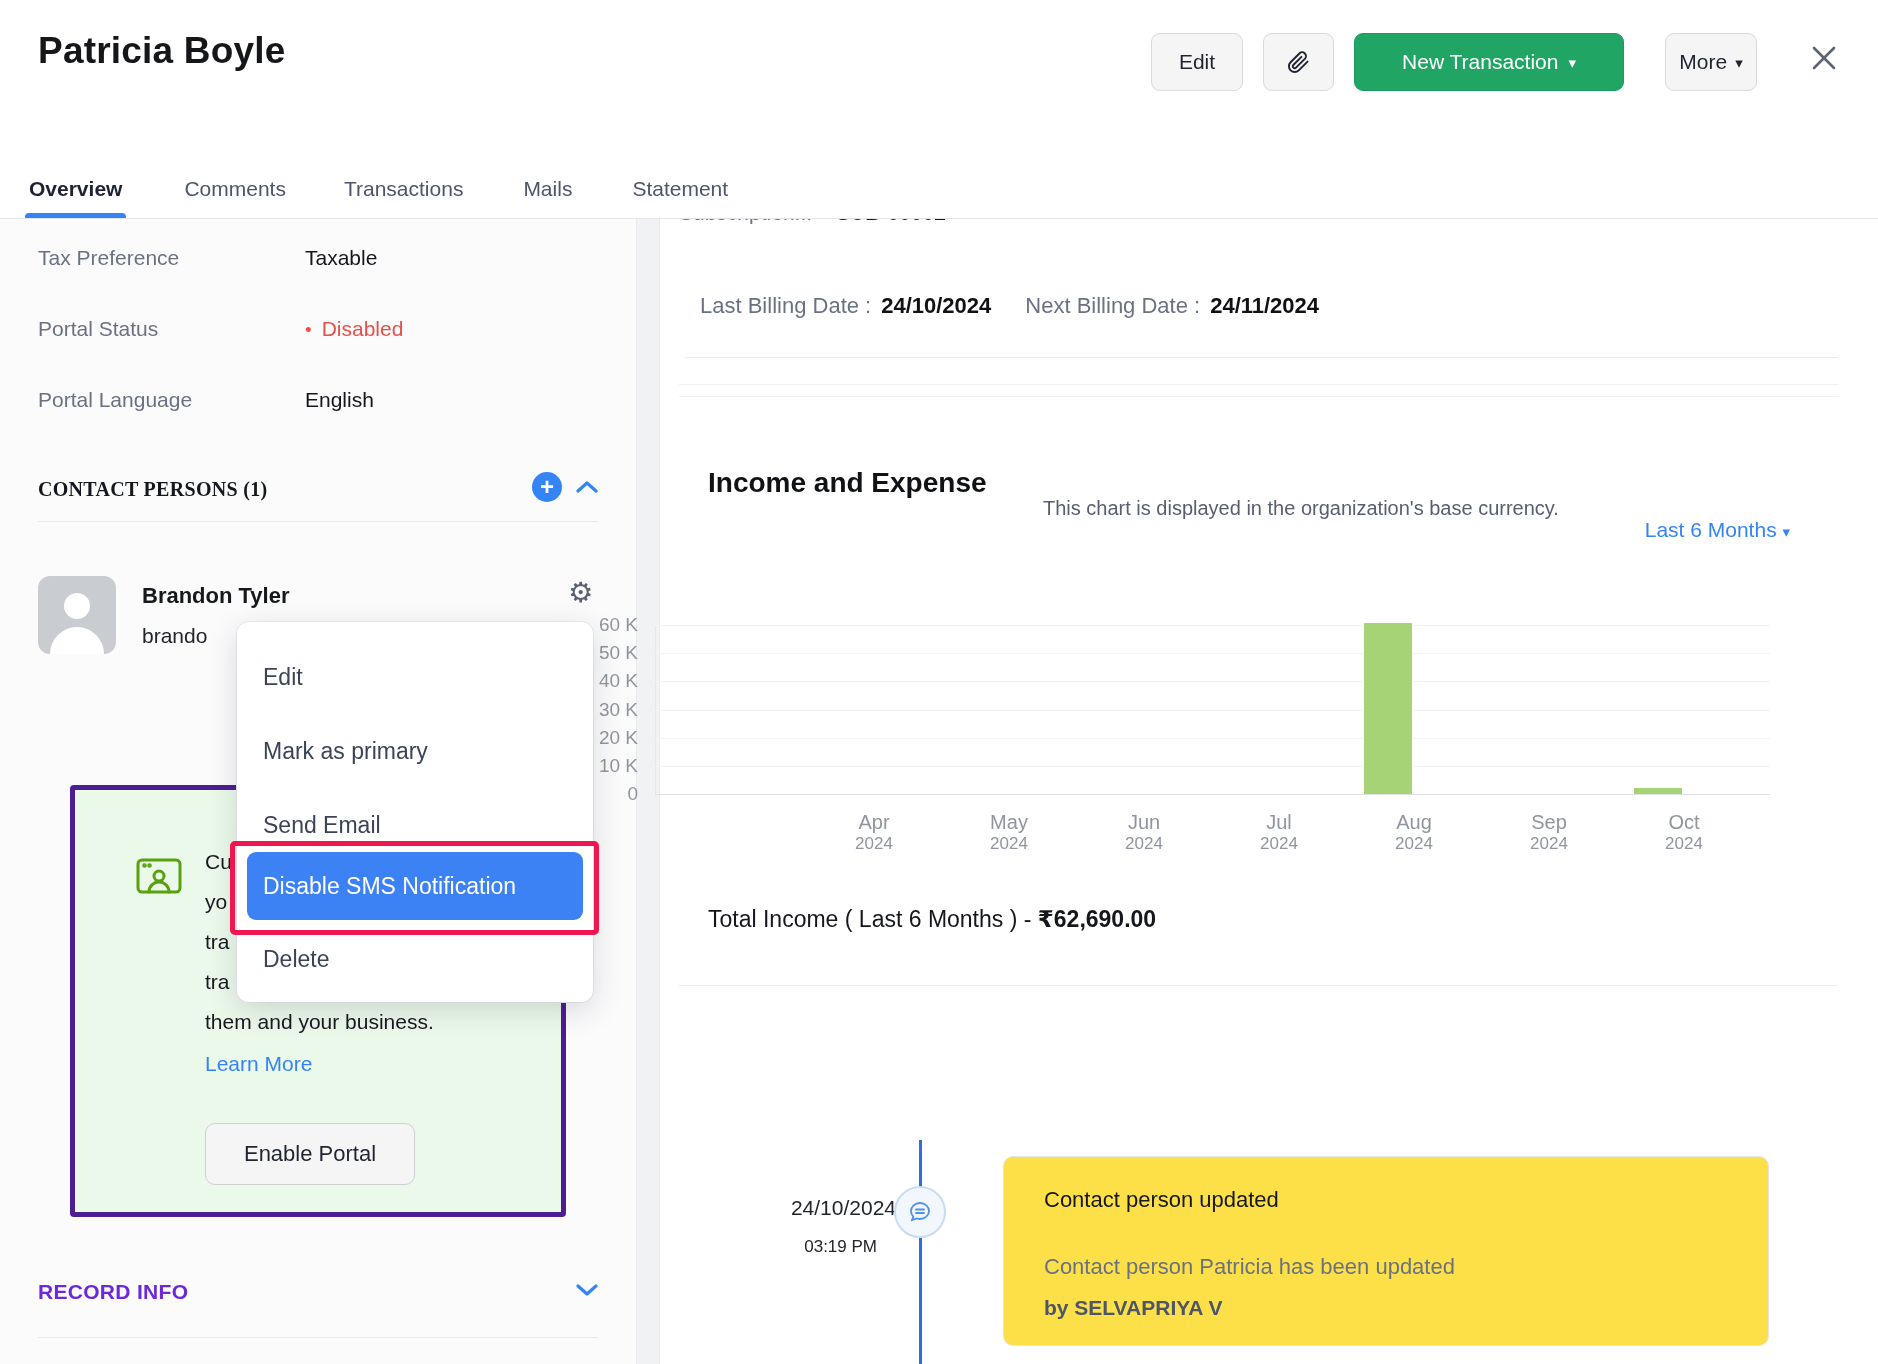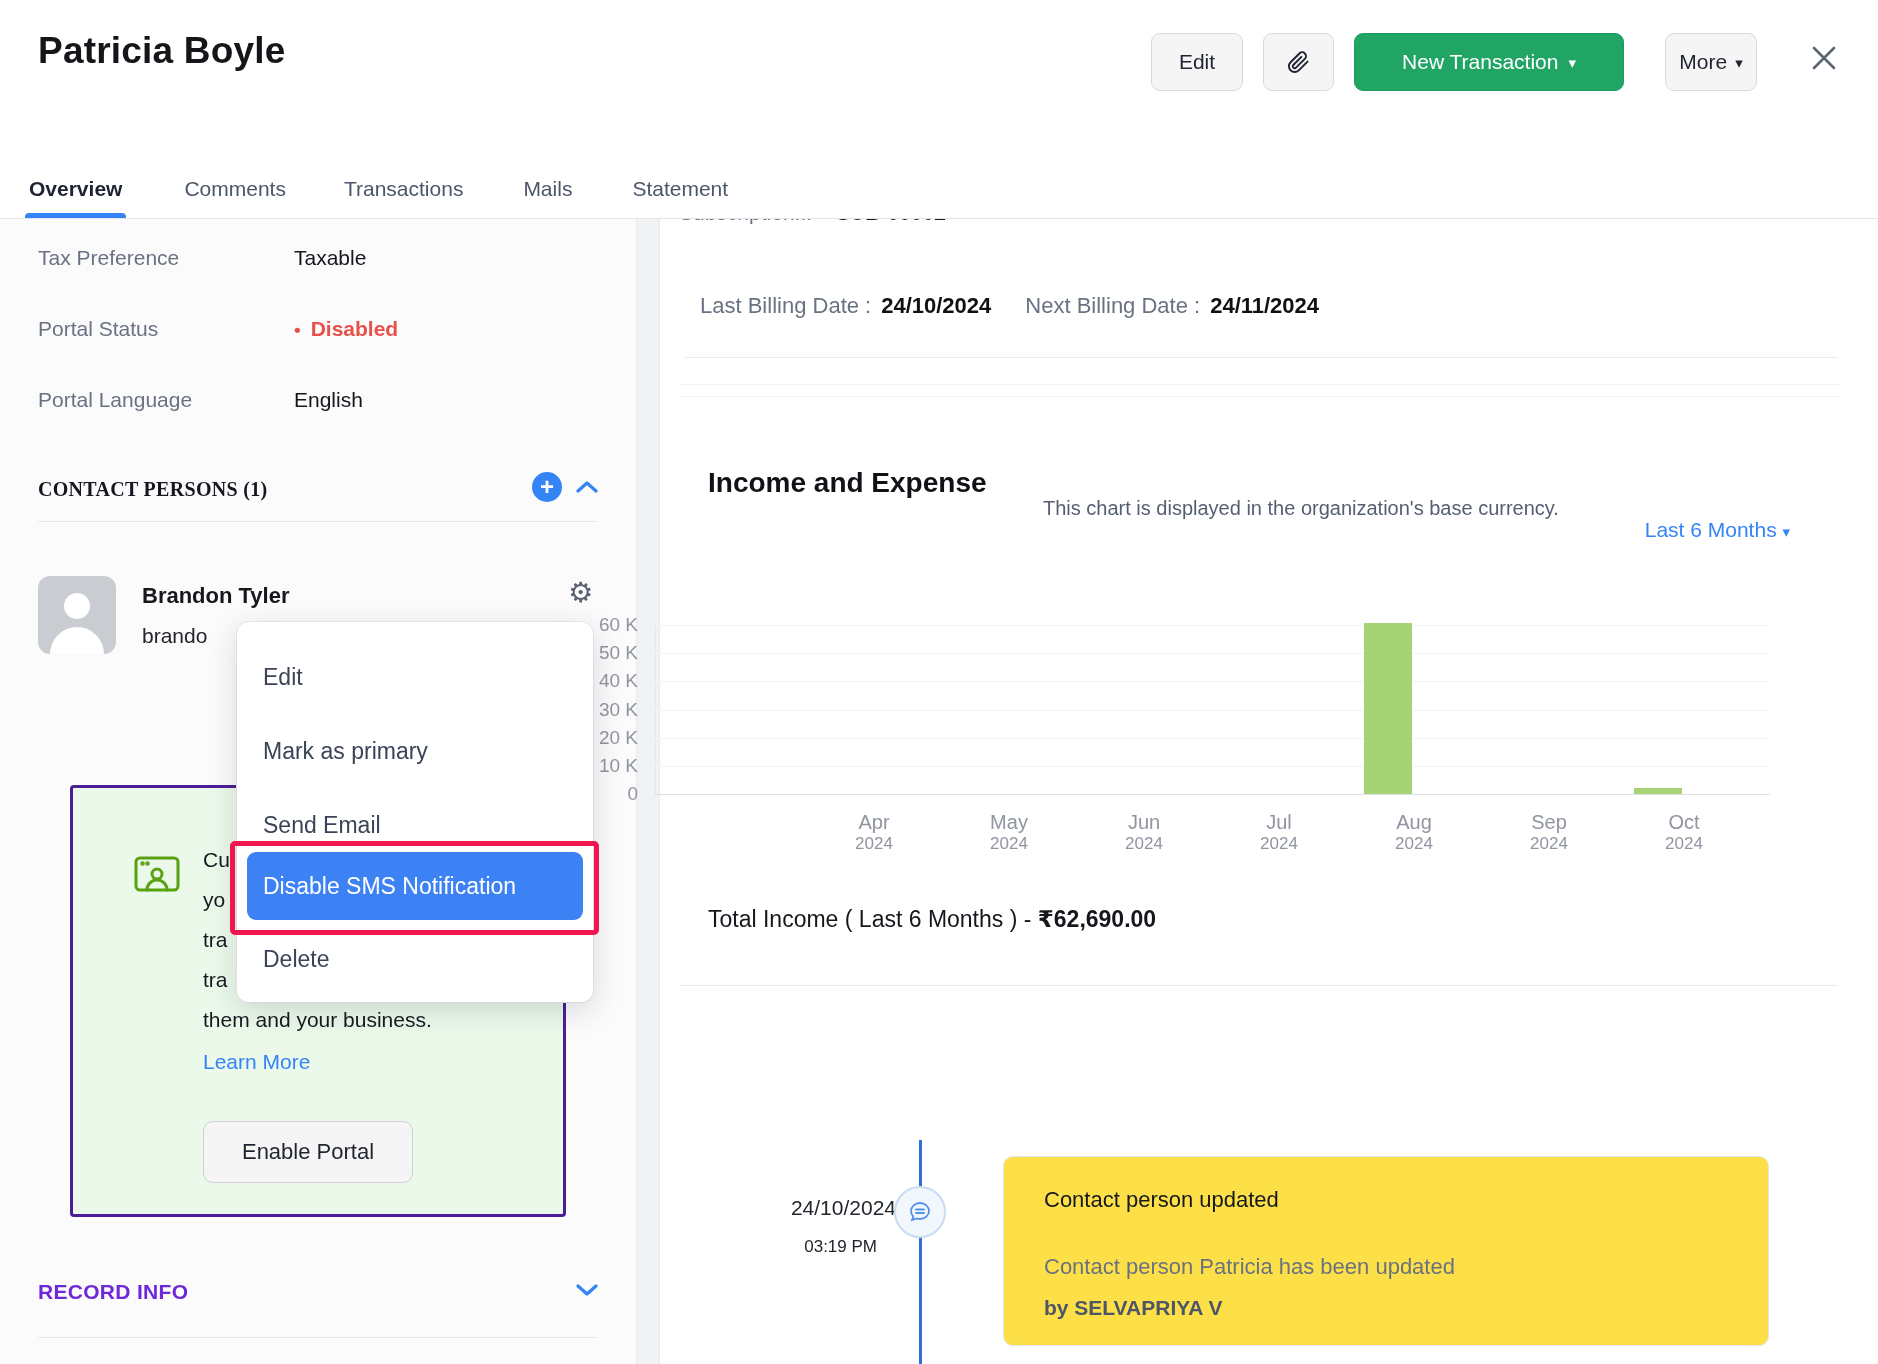--- a/index.html
+++ b/index.html
@@ -36,34 +36,34 @@
   .tab.t2 { margin-left:58px; }
   .tab.t3 { margin-left:60px; }
   .tab.t4 { margin-left:60px; }
   .tab.active { color:#1d2332; font-weight:700; }
   .tab.active::after { content:""; position:absolute; left:-4px; right:-4px; bottom:0; height:5px; background:#3584f6; border-radius:4px 4px 0 0; }
 
   
   .sidebar { left:0; top:219px; width:637px; height:1145px; background:#fbfbfc; border-right:1px solid #e8e9ec; }
   .gutter  { left:637px; top:219px; width:23px; height:1145px; background:#f1f2f4; border-right:1px solid #e9eaed; }
   .f-label { position:absolute; left:38px; font-size:21px; color:#6a7282; }
-  .f-value { position:absolute; left:294px; font-size:21px; color:#15171c;text-align:right; }
-  .f-value.red { color:#e8504a;font-weight:bold; }
+  .f-value { position:absolute; left:305px; font-size:21px; color:#15171c;text-align:right; }
+  .f-value.red { color:#e8504a; }
   .dot { color:#e8504a; margin-right:10px; font-size:19px; }
   .sec-title { position:absolute; left:38px; font-size:20px; color:#14171f; font-weight:600; letter-spacing:.3px; }
   .plus-circle { position:absolute; left:532px; top:472px; width:30px; height:30px; border-radius:50%; background:#3584f6; color:#fff;
                  display:flex; align-items:center; justify-content:center; font-size:24px; font-weight:700; cursor:pointer; line-height:1; }
   .chev { position:absolute; cursor:pointer; }
   .divider-sb { position:absolute; left:38px; width:560px; height:1px; background:#e9e9ec; }
   .avatar { position:absolute; left:38px; top:576px; width:78px; height:78px; border-radius:12px; background:#c9ccd1; overflow:hidden; }
   .p-name  { position:absolute; left:142px; top:583px; font-size:22px; font-weight:700; color:#16181d; }
   .p-email { position:absolute; left:142px; top:624px; font-size:21px; color:#21242b; }
   .gear { position:absolute; left:568px; top:576px; font-size:28px; color:#5a6170; cursor:pointer; font-family:"DejaVu Sans", sans-serif; }
 
-  .portal-box { position:absolute; left:70px; top:785px; width:496px; height:432px; background:#ebf9eb; border:3px solid #4c1d95; border-radius:4px; }
+  .portal-box { position:absolute; left:70px; top:785px; width:496px; height:432px; background:#ebf9eb; border:5px solid #4c1d95; border-radius:4px; }
   .pb-icon { position:absolute; left:61px; top:66px; }
   .pb-text { position:absolute; left:130px; top:52px; width:350px; font-size:21px; line-height:40px; color:#17191f; }
   .pb-link { position:absolute; left:130px; top:262px; font-size:21px; color:#3584f6; cursor:pointer; }
   .pb-btn  { position:absolute; left:130px; top:333px; width:210px; height:62px; background:#f5f5f6; border:1px solid #cfcfd4; border-radius:10px;
              font-size:22px; color:#1f2430; display:flex; align-items:center; justify-content:center; cursor:pointer; }
 
   .record-title { position:absolute; left:38px; top:1280px; font-size:21px; color:#6d28d9; font-weight:600; letter-spacing:.3px; }
   .divider-ri { position:absolute; left:38px; top:1337px; width:560px; height:1px; background:#e9e9ec; }
 
   

